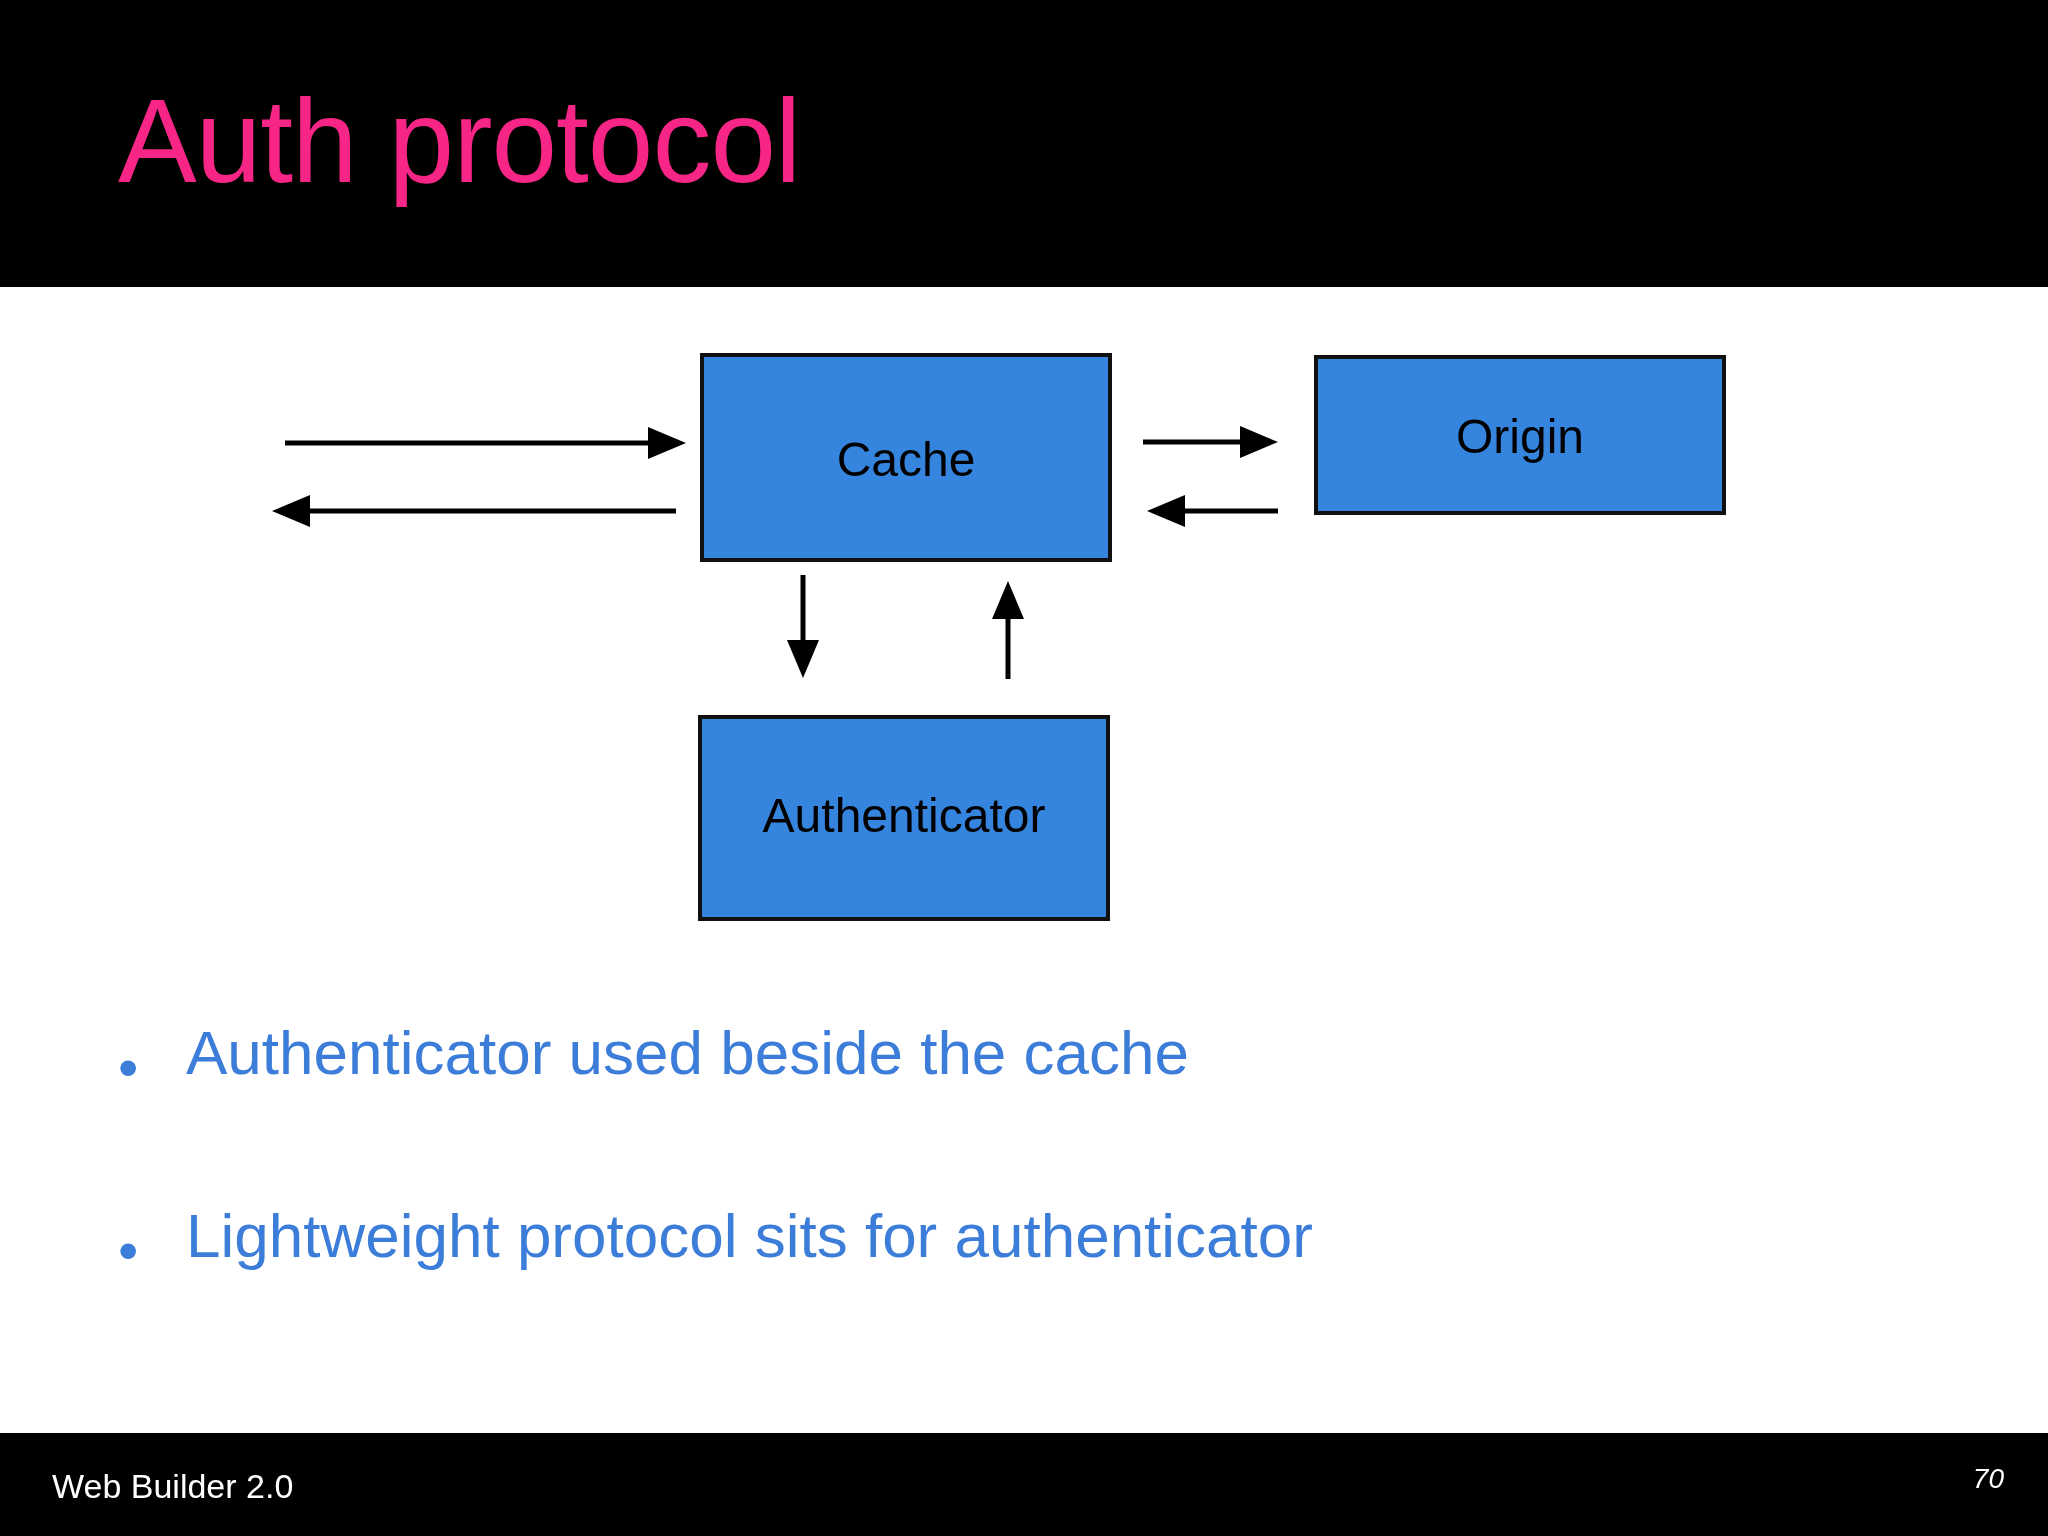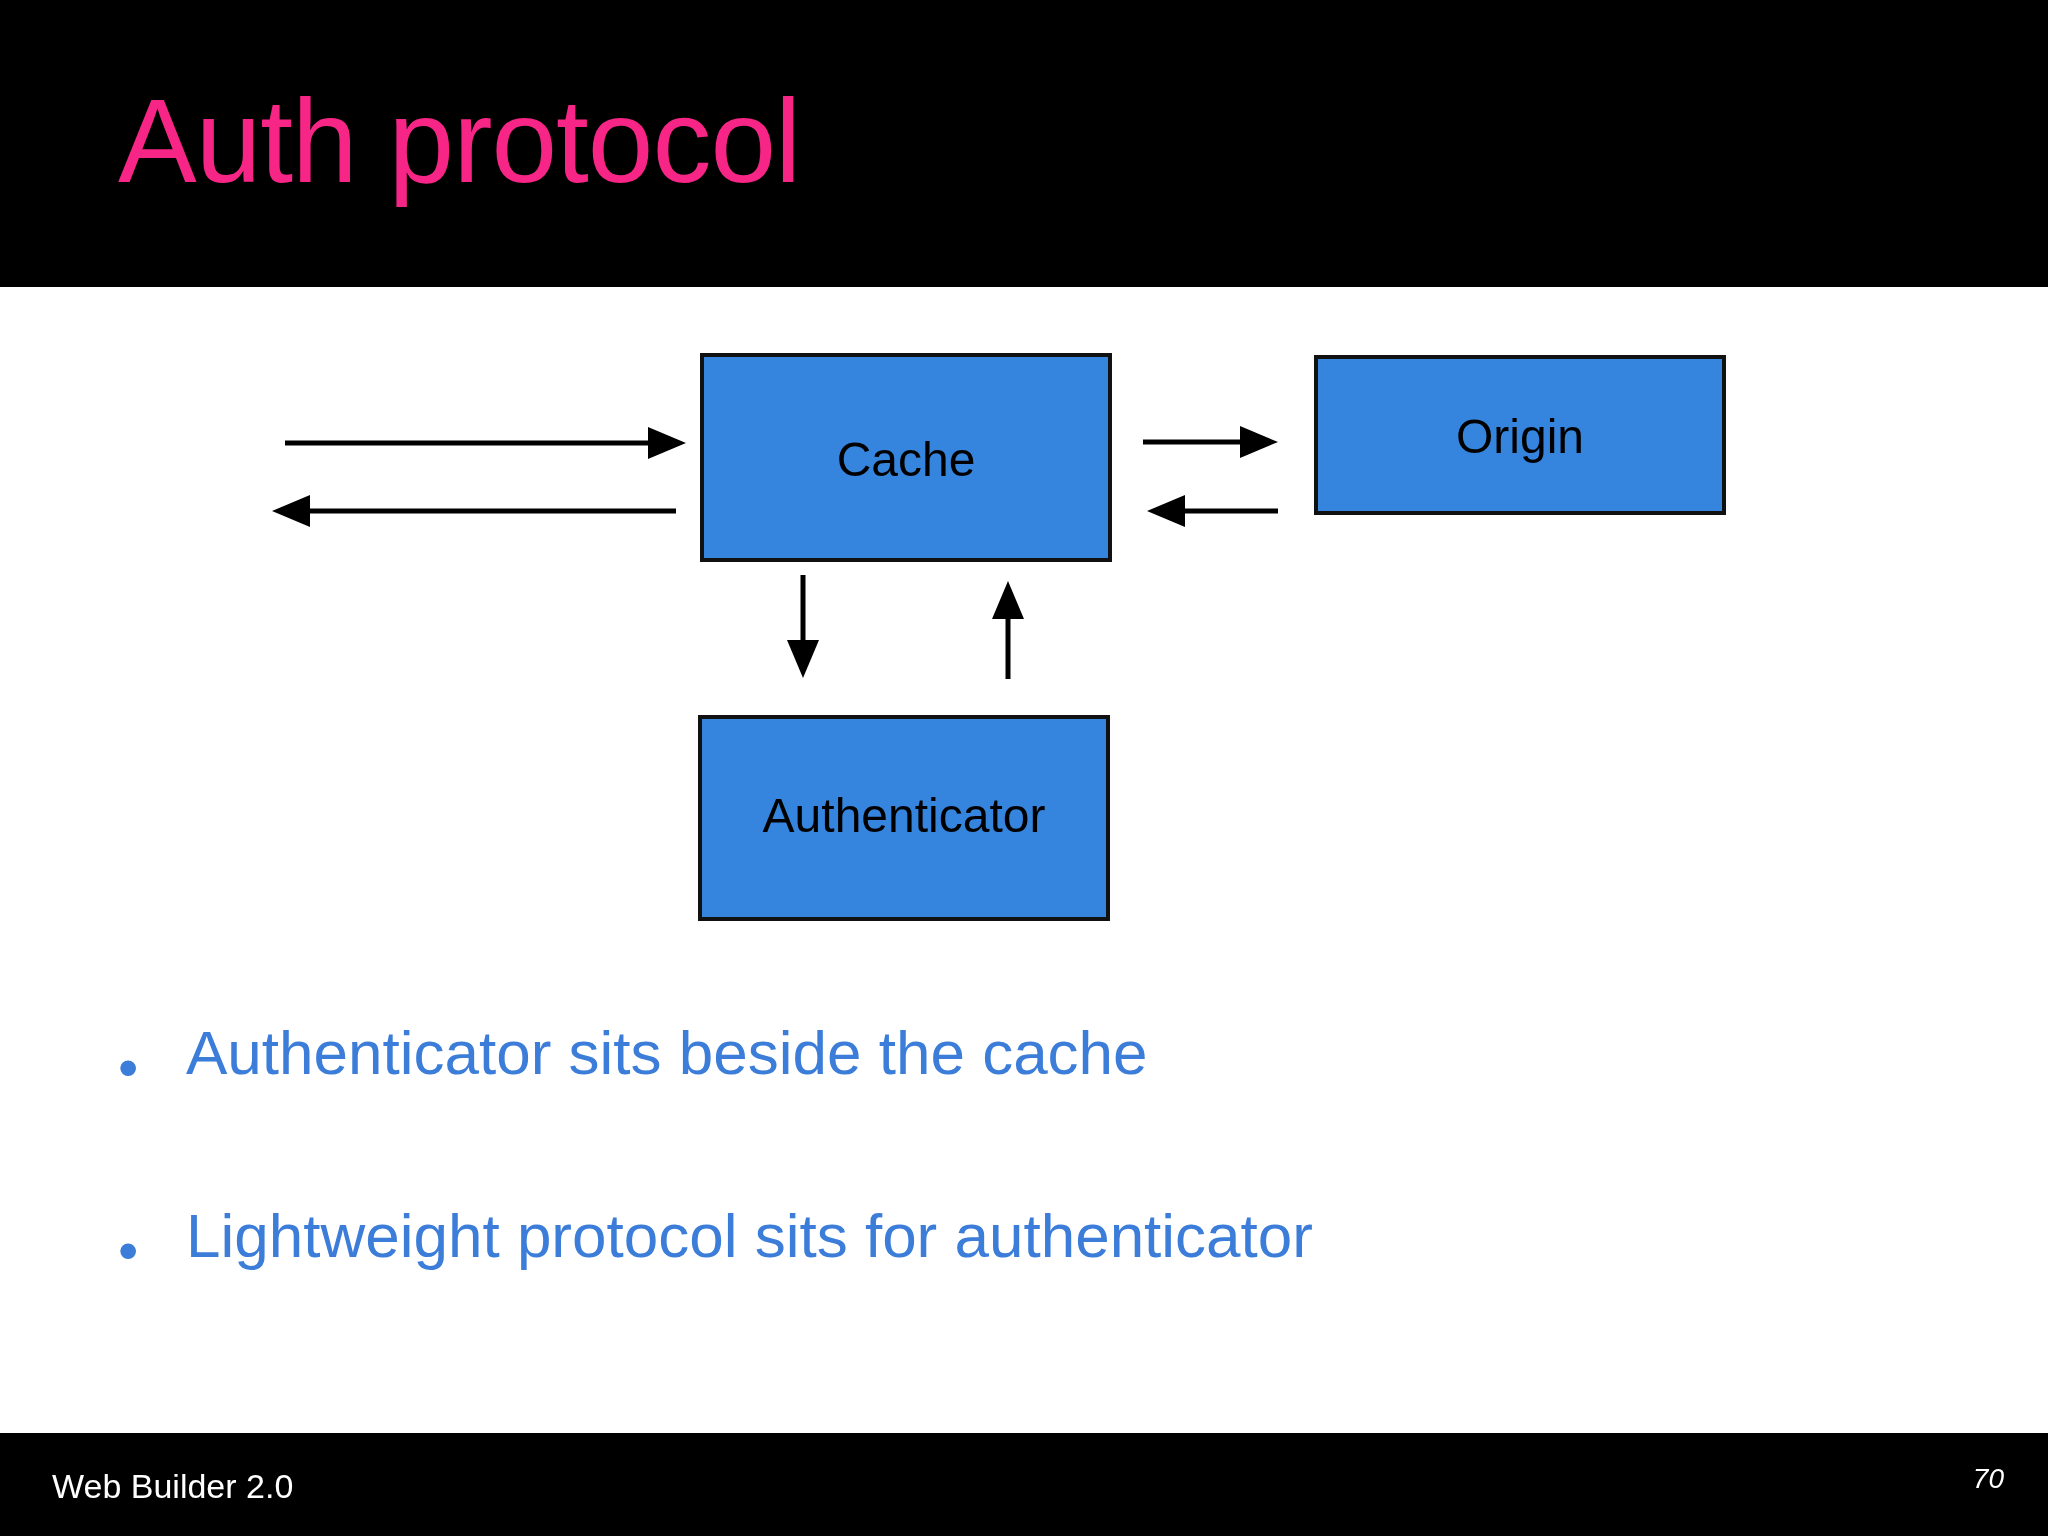--- a/index.html
+++ b/index.html
@@ -227,21 +227,21 @@
 
     <div class="node-box" id="box-auth">
       <span class="node-label">Authenticator</span>
     </div>
 
   </div>
 
   <div class="bullet-list">
     <div class="bullet-row">
       <span class="bullet-marker">•</span>
-      <span class="bullet-text">Authenticator sits beside the cache</span>
+      <span class="bullet-text">Authenticator used beside the cache</span>
     </div>
     <div class="bullet-row">
       <span class="bullet-marker">•</span>
       <span class="bullet-text">Lightweight protocol sits for authenticator</span>
     </div>
   </div>
 
   <div class="footer-band">
     <div class="footer-left">Web Builder 2.0</div>
     <div class="footer-right">70</div>

